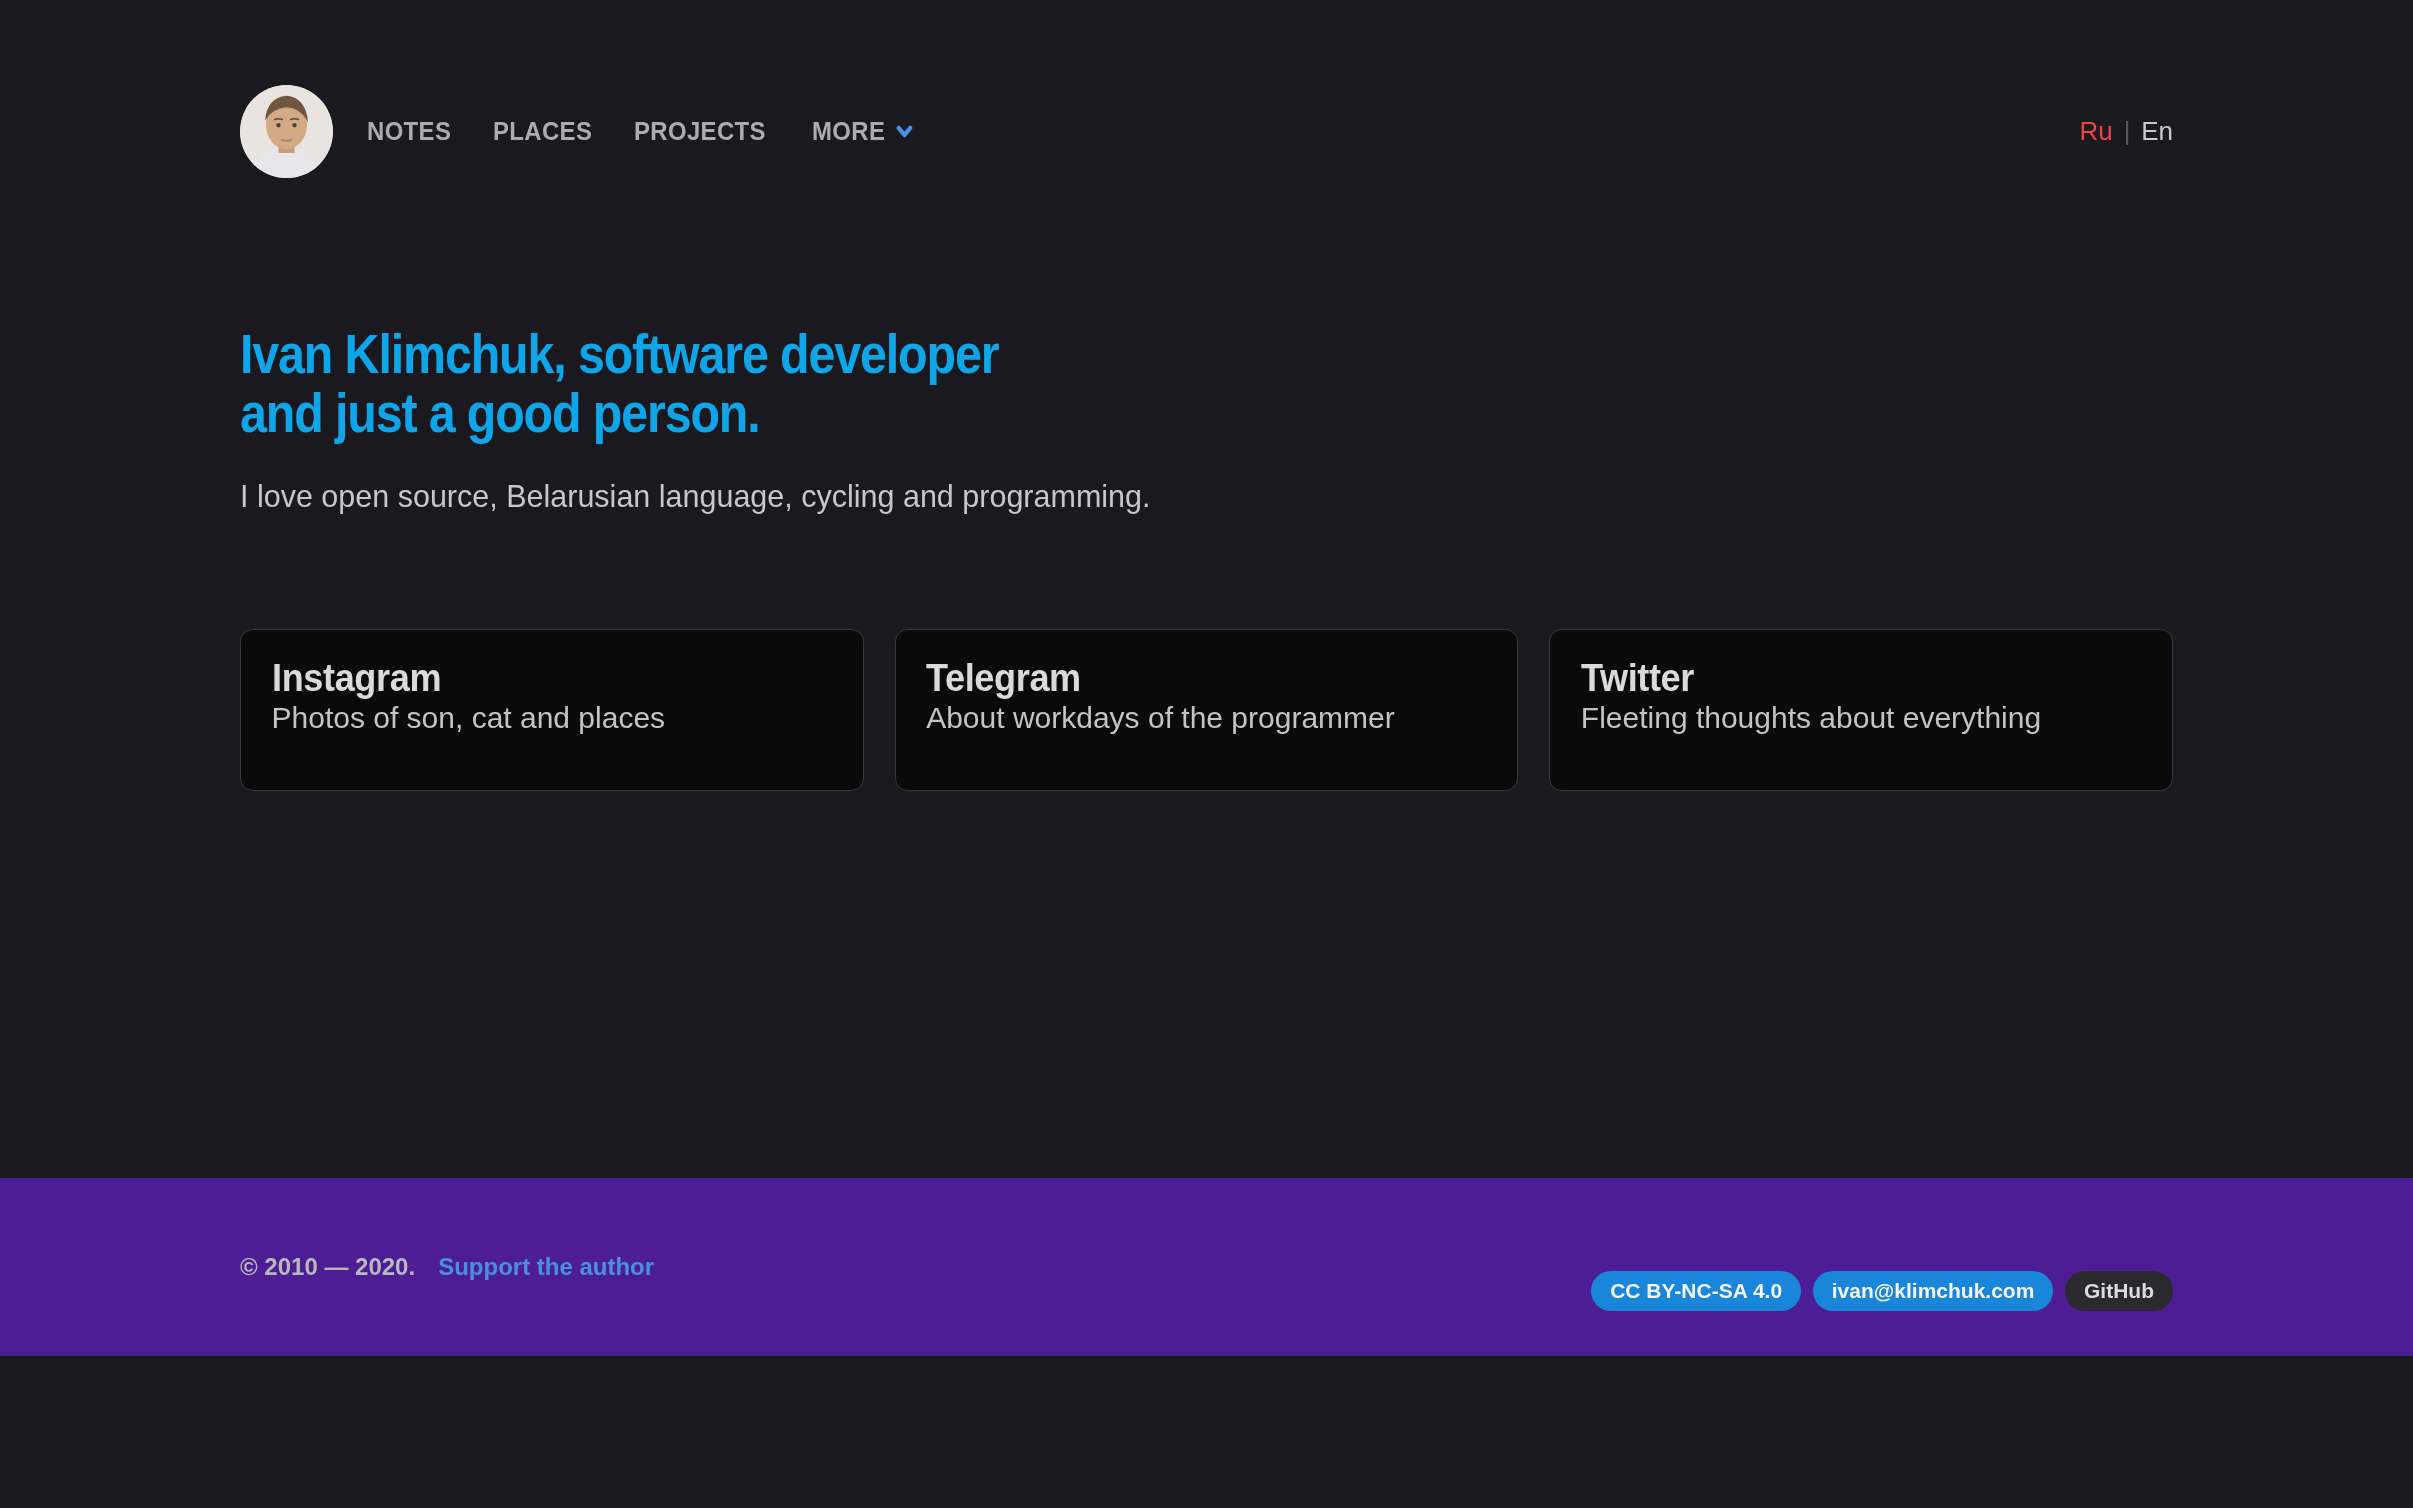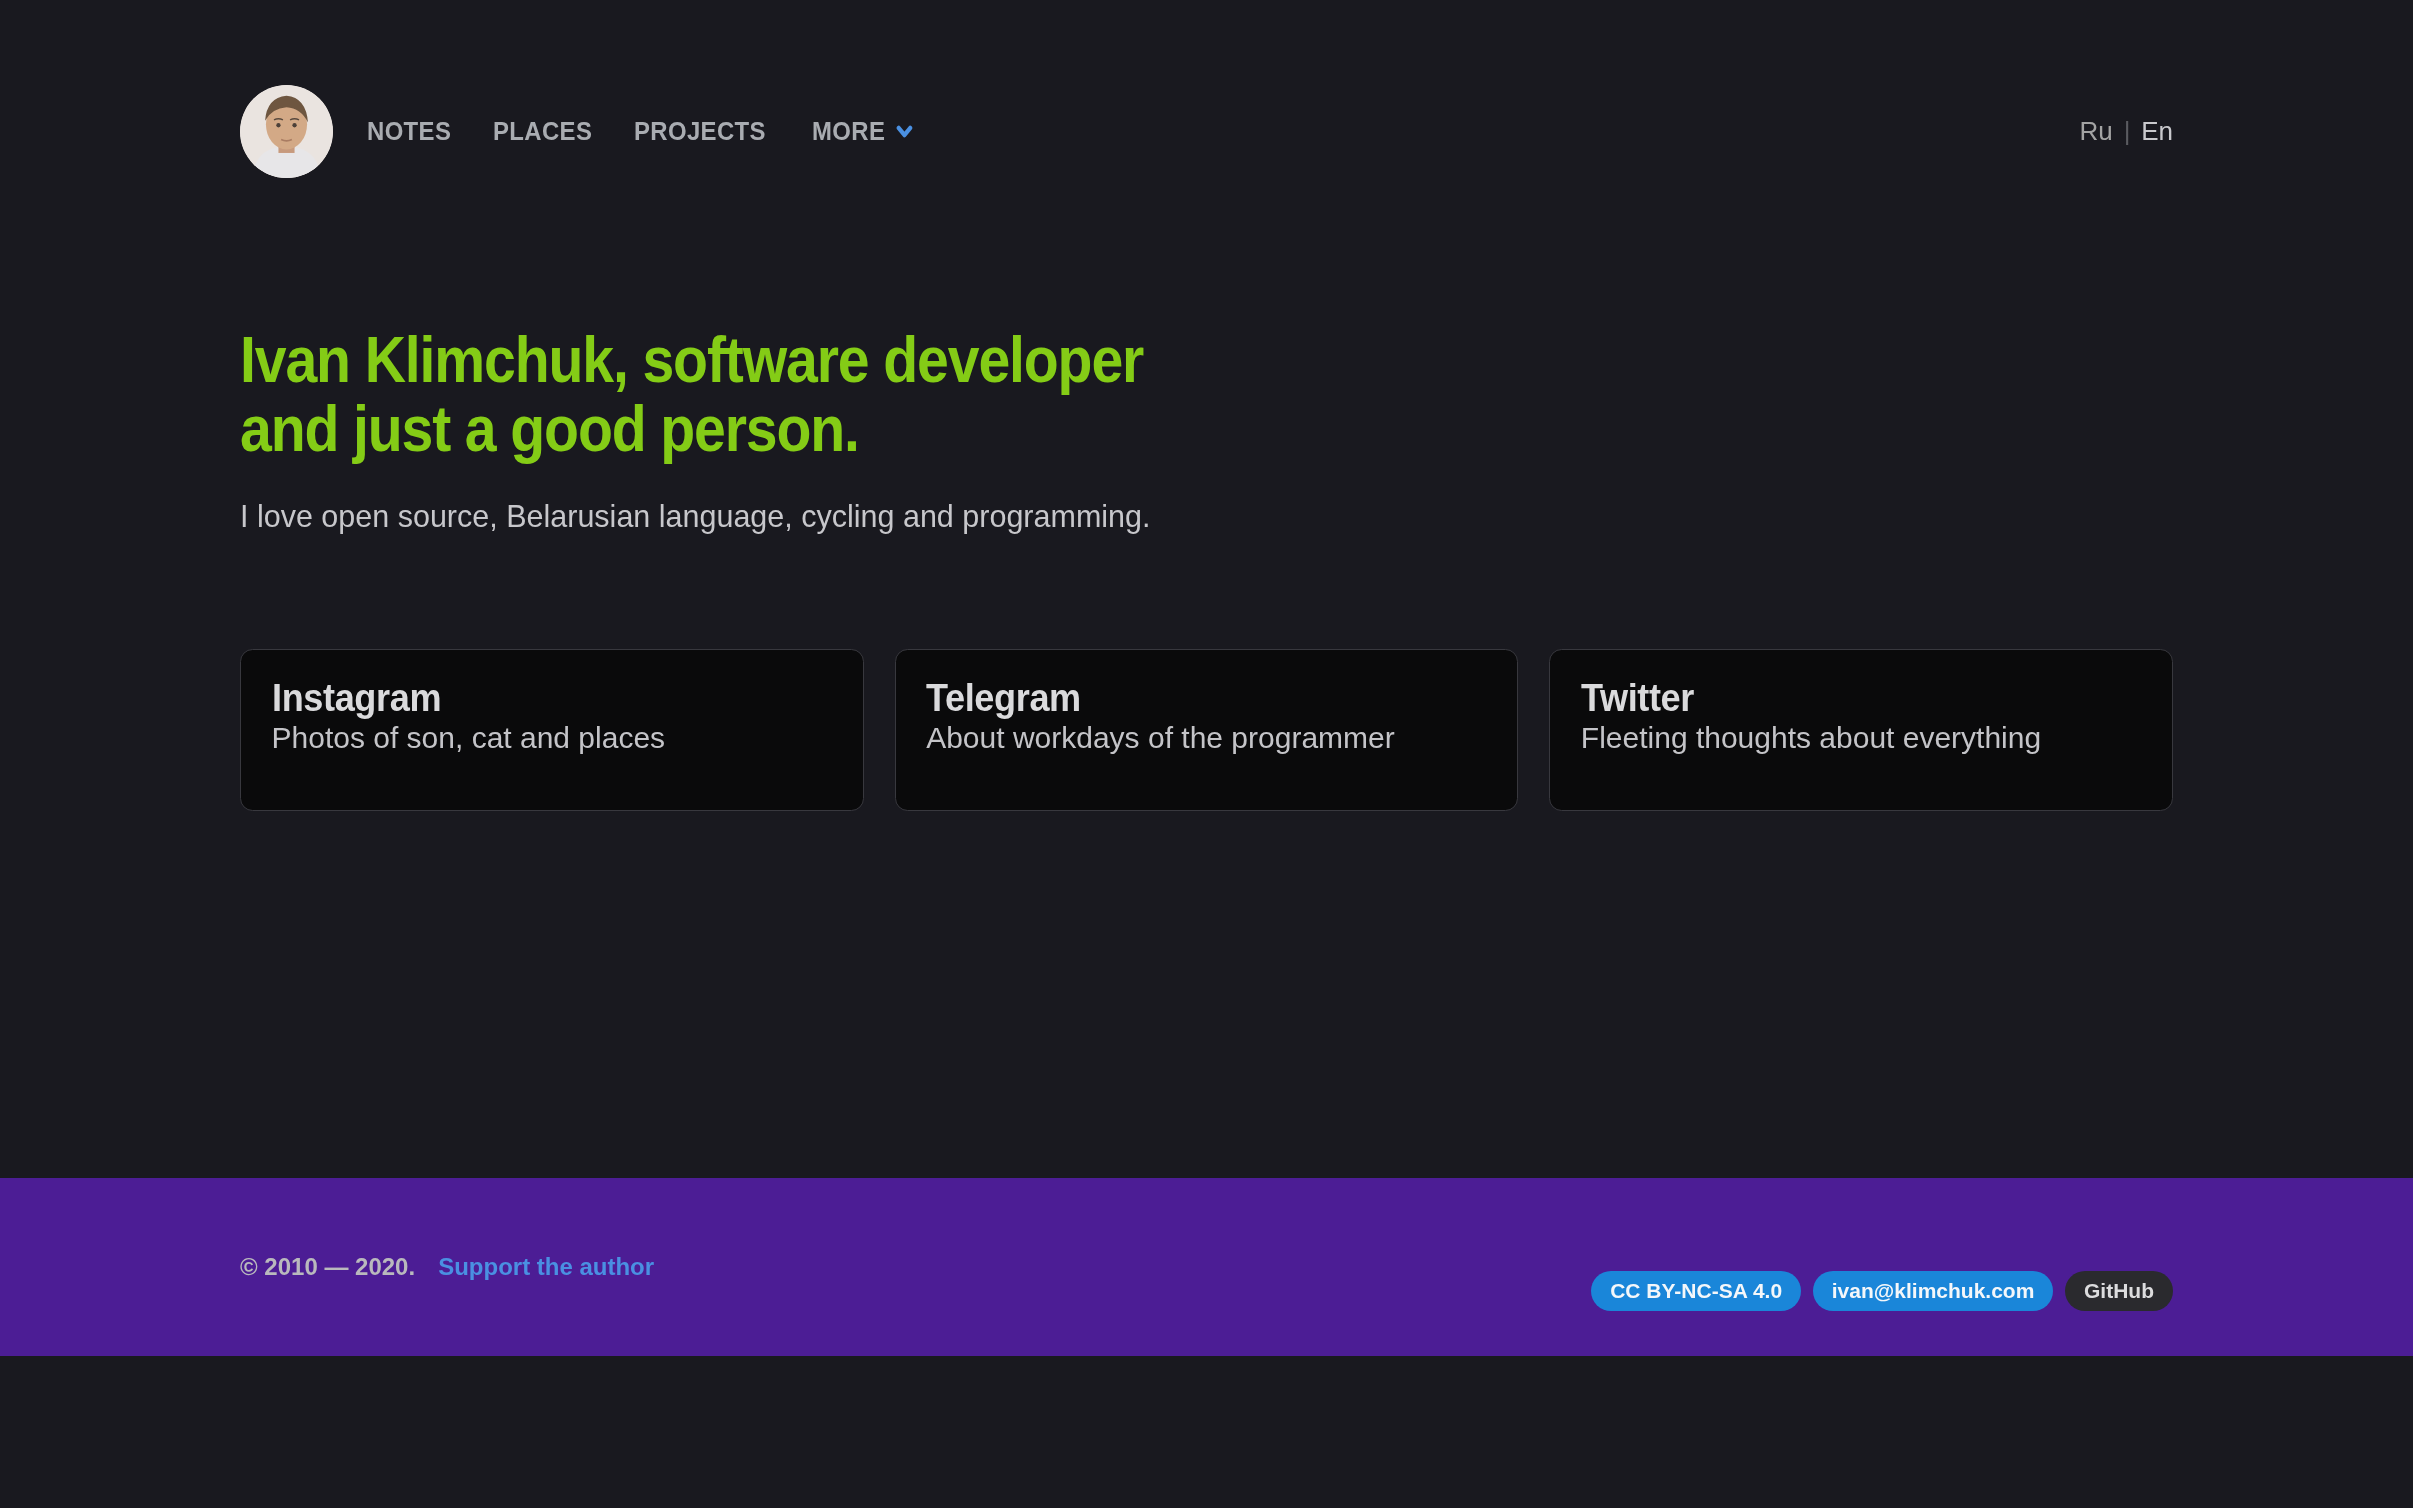--- a/index.html
+++ b/index.html
@@ -45,30 +45,30 @@
     font-size: 26px; font-weight: 700; letter-spacing: 0.4px;
     color: #a9acb1; transform: none;
   }
   .chevron { display: block; }
 
   .lang {
     margin-left: auto;
     display: flex; align-items: center; gap: 10.8px;
     font-size: 26px;
   }
-  .lang .active { color: #a3a3a3; cursor: pointer; text-align: right; }
+  .lang .active { color: #ef4444; cursor: pointer; text-align: right; }
   .lang .sep { color: #5a5b60; }
   .lang .inactive { color: #c9c9cd; }
 
   
   .main { flex: 1; padding: 0 240px; }
   .hero-title {
     margin-top: 149px;
-    font-size: 65px; font-weight: 700; line-height: 1.0;
-    letter-spacing: -1.3px; color: #84cc16;
+    font-size: 55px; font-weight: 700; line-height: 1.0;
+    letter-spacing: -1.3px; color: #0ea5e9;
   }
   .hero-title .line {
     display: block; width: max-content;
     transform: scaleX(0.88); transform-origin: 0 50%;
     padding-bottom: 3.6px;
   }
   .hero-subtitle {
     margin-top: 35px;
     font-size: 30.5px; font-weight: 400; color: #c7c7cb;
   }

